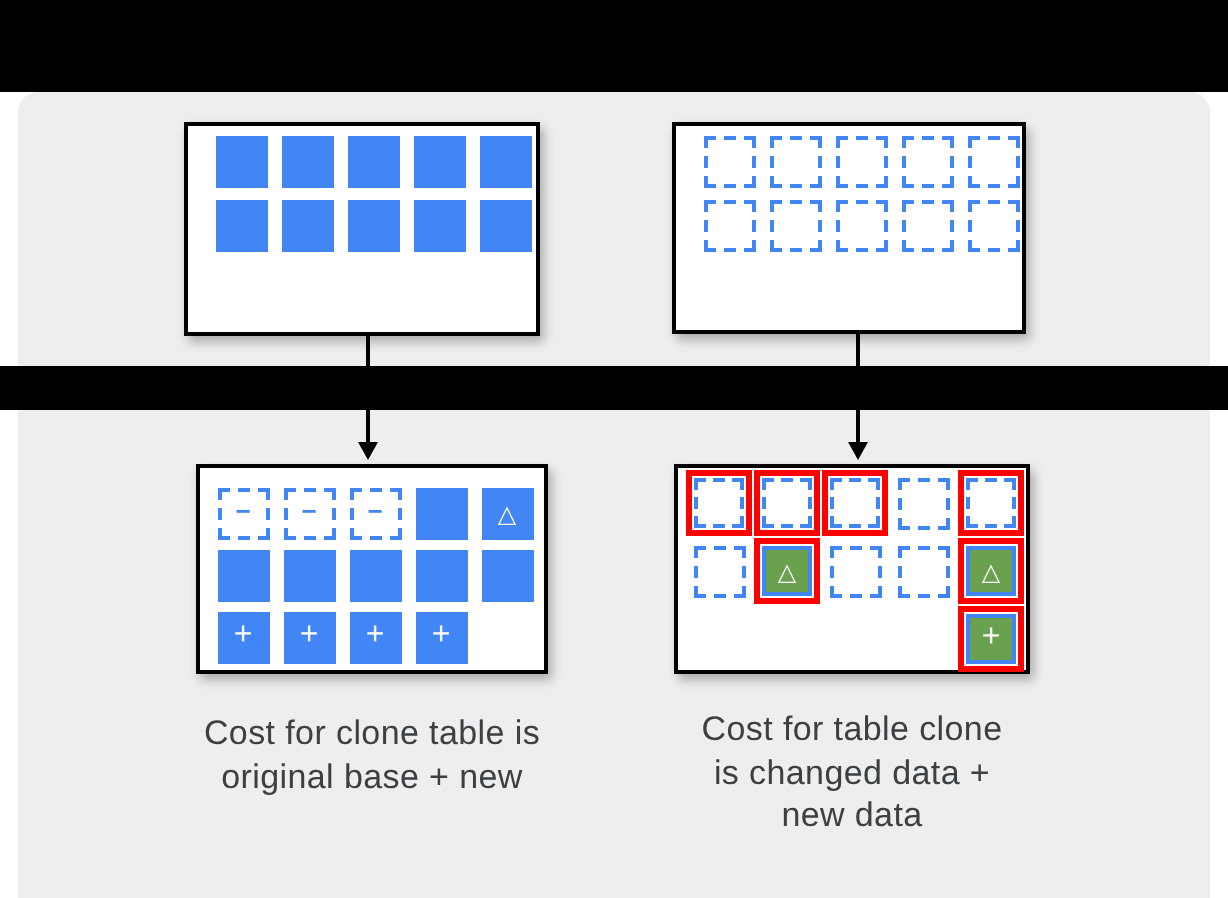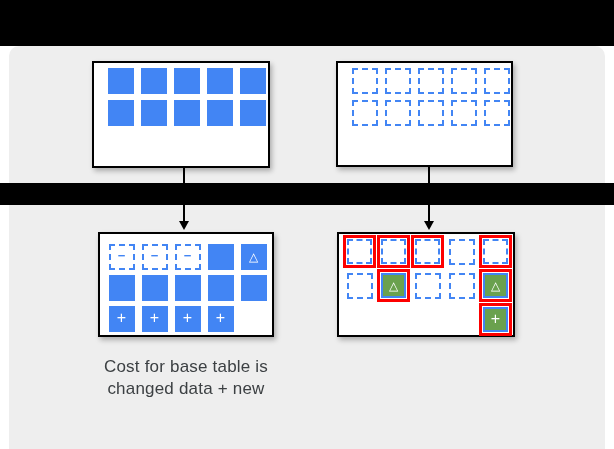--- a/index.html
+++ b/index.html
@@ -278,18 +278,23 @@
           <div class="cell red">
             <div class="sq green">
               <span class="glyph g-white g-plus">+</span>
             </div>
           </div>
         </div>
       </div>
   </div>
 
   <div class="caption caption-left">
-    <div>Cost for base table is</div>
-    <div>changed data + new</div>
-  </div>
-
+    <div>Cost for clone table is</div>
+    <div>original base + new</div>
+  </div>
+
+  <div class="caption caption-right">
+    <div>Cost for table clone</div>
+    <div>is changed data +</div>
+    <div>new data</div>
+  </div>
 
 </div>
 
 </body></html>

